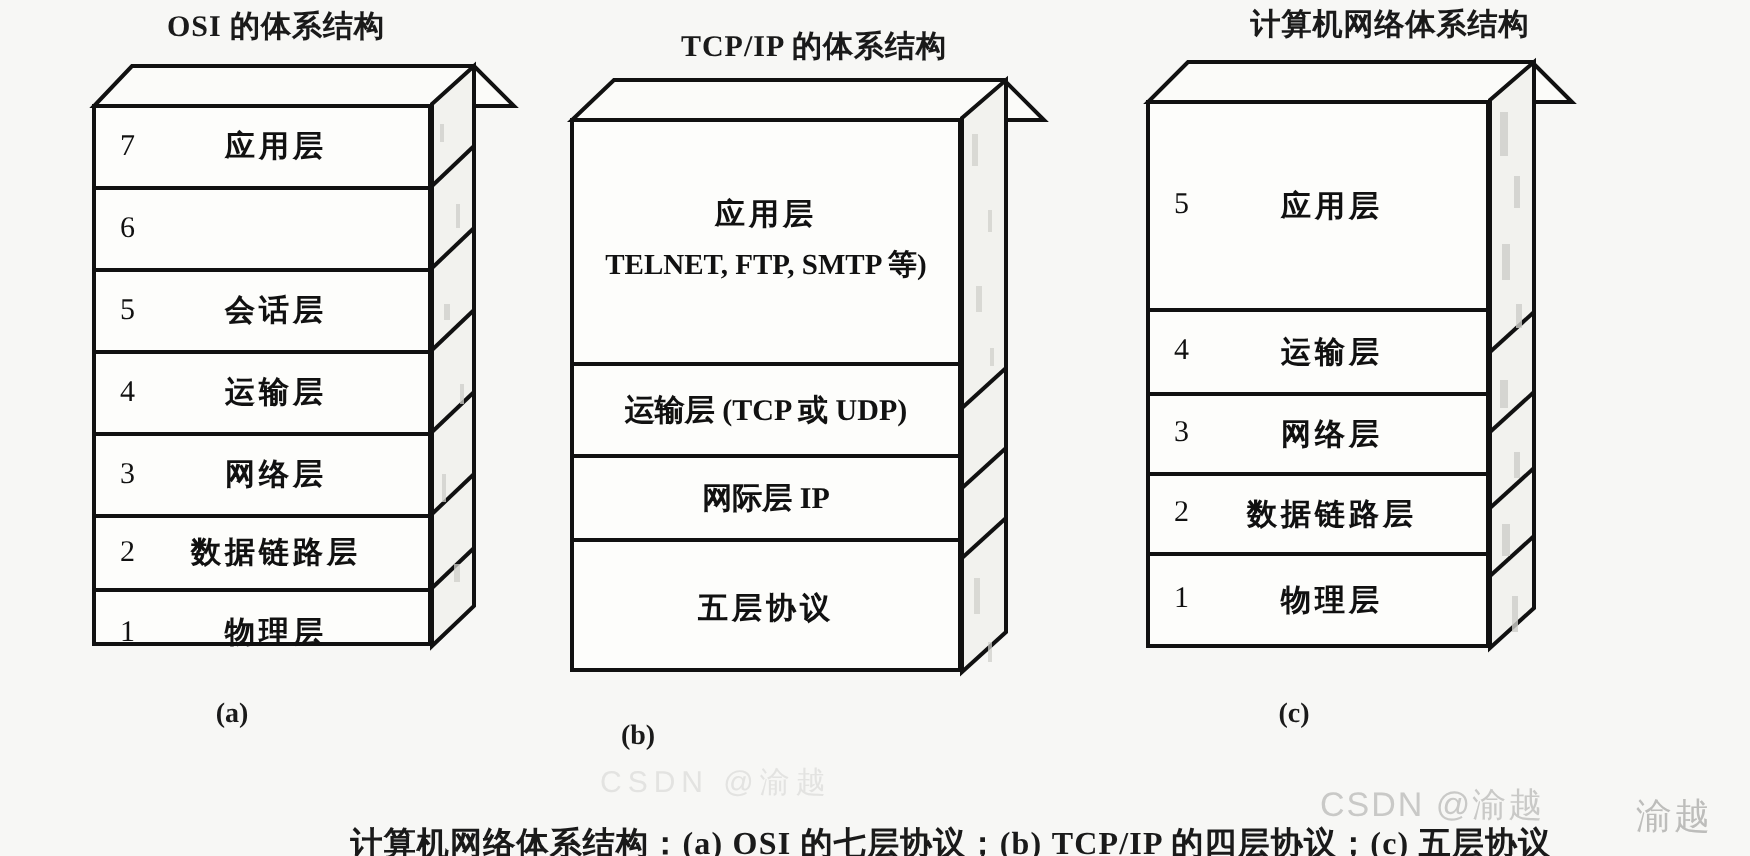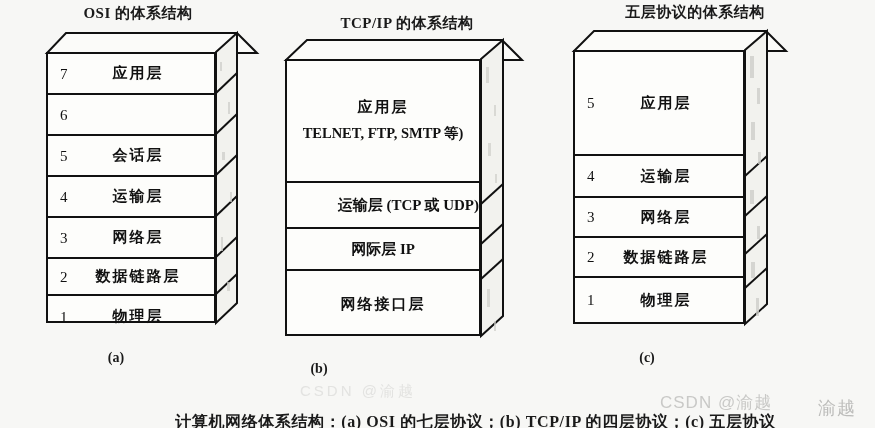--- a/index.html
+++ b/index.html
@@ -229,36 +229,36 @@
       <div class="stack-front" style="left:0px;top:20px;width:196px;height:277px;">
         <div class="layer" style="height:122px;">
           <span class="layer-name no-indent">
             <span>应用层</span>
             <span class="sub">
               <span class="inline-lat">TELNET, FTP, SMTP 等)</span>
             </span>
           </span>
         </div>
         <div class="layer" style="height:46px;">
-          <span class="layer-name no-indent inline-lat" style="letter-spacing:0;text-align:right;">运输层 (TCP 或 UDP)</span>
+          <span class="layer-name no-indent inline-lat" style="letter-spacing:0;">运输层 (TCP 或 UDP)</span>
         </div>
         <div class="layer" style="height:42px;">
           <span class="layer-name no-indent inline-lat" style="letter-spacing:0;">网际层 IP</span>
         </div>
         <div class="layer" style="height:67px;">
-          <span class="layer-name no-indent">网络接口层</span>
+          <span class="layer-name no-indent">五层协议</span>
         </div>
       </div>
     </div>
 
     <div class="col-caption" style="top:350px;left:-88px;">(b)</div>
   </div>
 
   <div class="col" style="left:570px;top:0px;width:250px;height:375px;">
-    <div class="col-title" style="top:3px;">五层协议的体系结构</div>
+    <div class="col-title" style="top:3px;">计算机网络体系结构</div>
 
     <div class="stack" style="left:3px;top:30px;width:215px;height:315px;">
 
       <div class="stack-top" style="left:0;top:0;width:215px;height:22px;">
         <svg width="215" height="22" viewBox="0 0 215 22">
           <polygon points="21,1 193,1 213,21 1,21" fill="#fbfbf9" stroke="#111" stroke-width="2"></polygon>
         </svg>
       </div>
 
       <div class="stack-side" style="left:171px;top:0px;width:46px;height:315px;">

